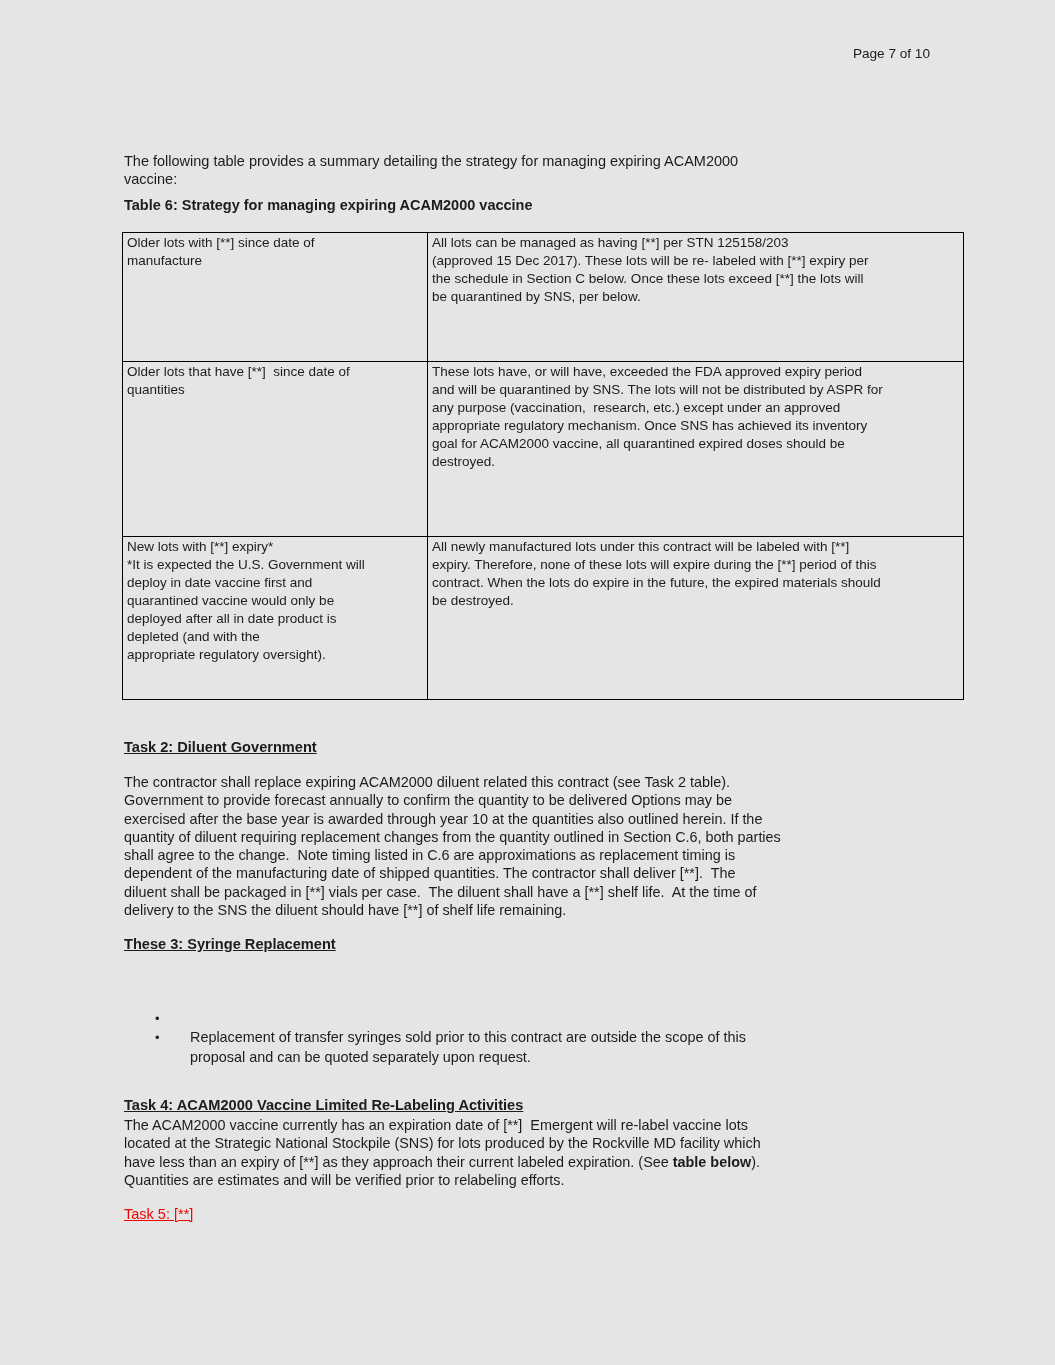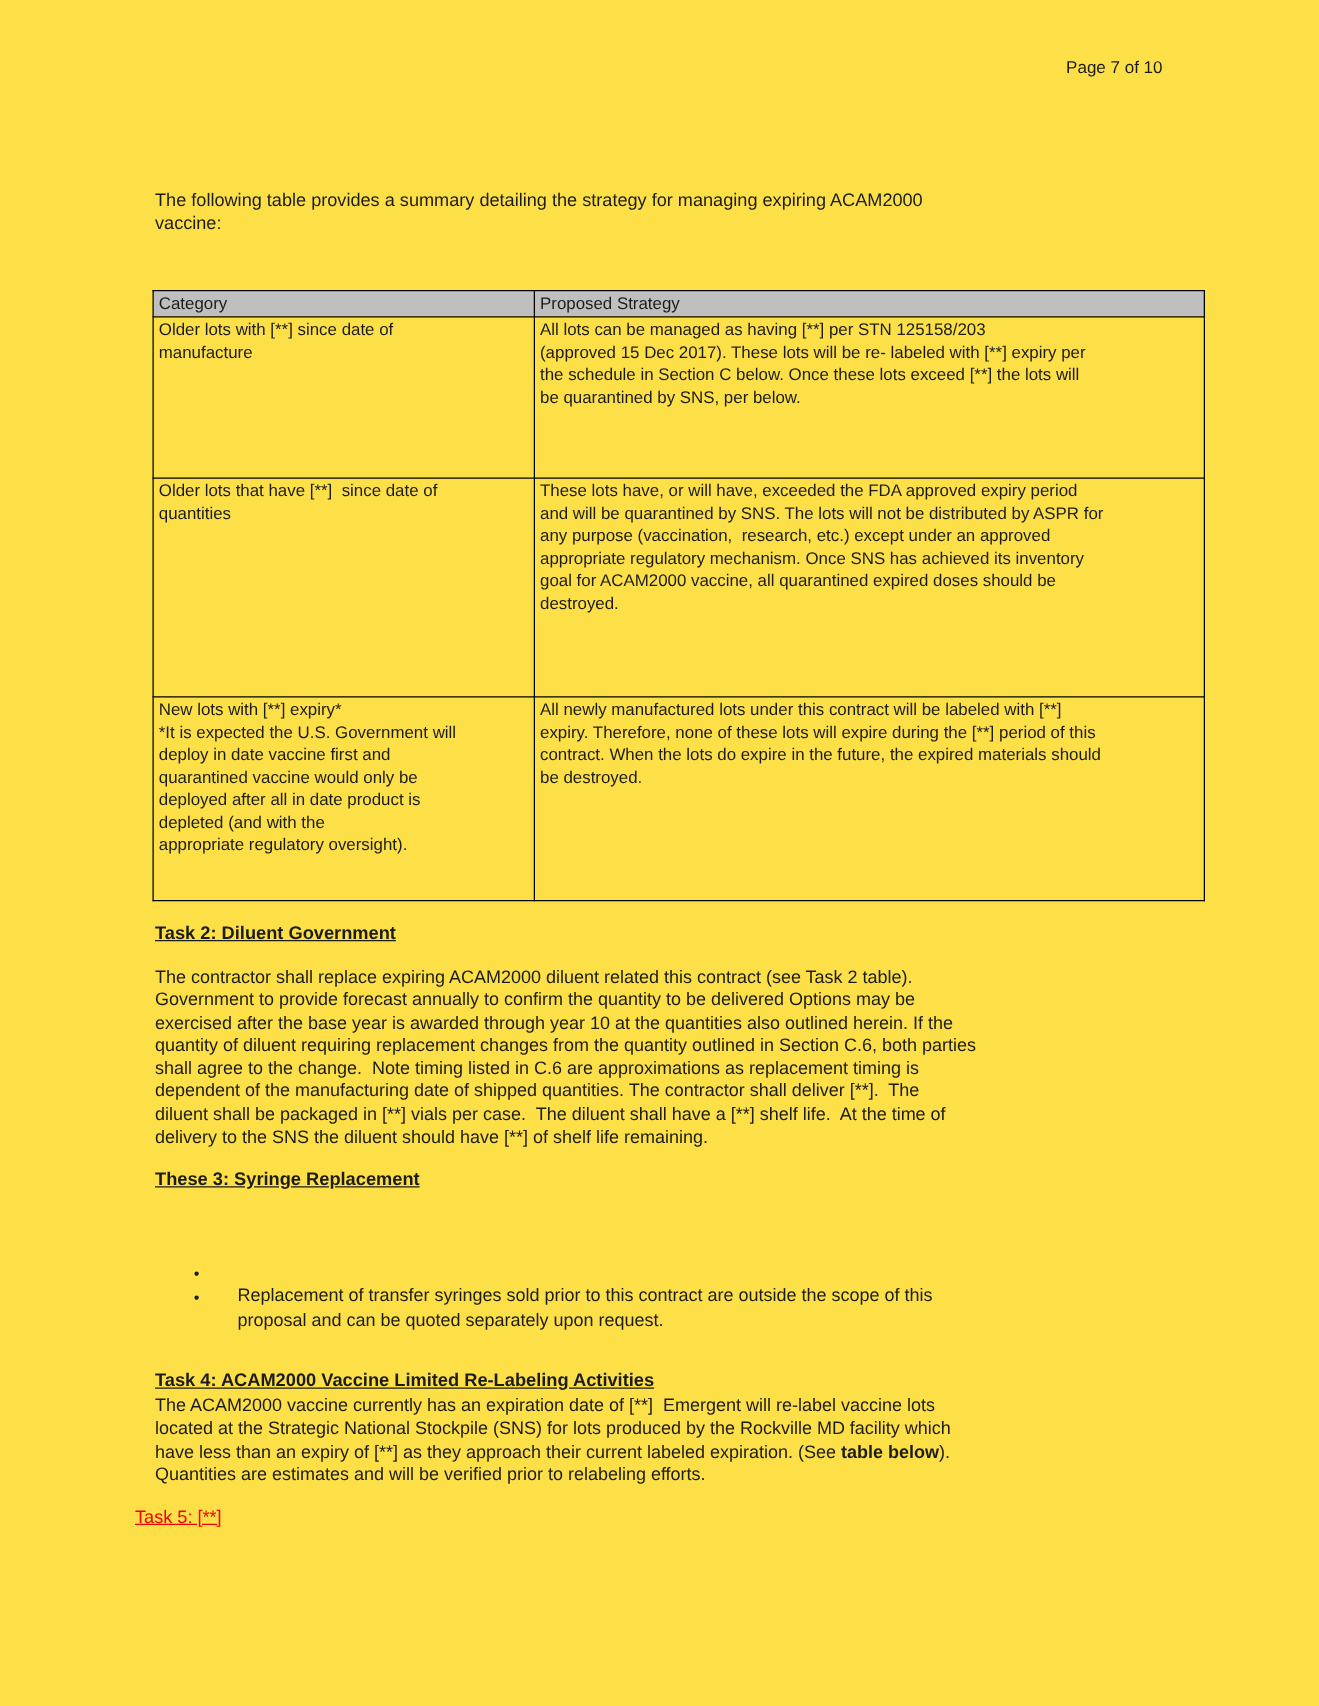--- a/index.html
+++ b/index.html
@@ -1,20 +1,20 @@
 <!DOCTYPE html>
 <html><head>
 <meta charset="utf-8">
 <style>
   html, body { margin: 0; padding: 0; background: #ffffff; }
   .page {
     position: relative;
     width: 1055px;
     height: 1365px;
-    background: #fde047;
+    background: #e5e5e5;
     font-family: "Liberation Sans", sans-serif;
     color: #1c1c1c;
     overflow: hidden;
   }
   .abs { position: absolute; }
   .pre { white-space: pre; }
 
   .page-number {
     top: 46px; right: 125px;
     font-size: 13.6px;
@@ -71,46 +71,43 @@
     font-size: 14.4px; line-height: 19.4px;
   }
 
   .task4-heading { top: 1097px; left: 124px; }
   .task4-body {
     top: 1116px; left: 124px;
     font-size: 14.4px; line-height: 18.3px;
   }
   .task4-body b { font-weight: 700; text-align: center; }
   .task5-heading {
-    top: 1206px; left: 108px;
+    top: 1206px; left: 124px;
     font-size: 14.5px;
     text-decoration: underline;
   }
 </style>
 </head>
 <body>
 
 <div class="page">
 
   <div class="abs page-number">Page 7 of 10</div>
 
   <div class="abs intro pre">The following table provides a summary detailing the strategy for managing expiring ACAM2000
 vaccine:</div>
 
+  <div class="abs table-title">Table 6:  Strategy for managing expiring ACAM2000 vaccine</div>
 
   <table class="strategy">
     <colgroup>
         <col class="c1">
         <col class="c2">
       </colgroup>
     <tbody>
-        <tr>
-      <th style="background: rgb(191, 191, 191);">Category</th>
-      <th style="background: rgb(191, 191, 191);">Proposed Strategy</th>
-    </tr>
     <tr style="height:129px;">
       <td>Older lots with [**] since date of
 manufacture</td>
       <td>All lots can be managed as having [**] per STN 125158/203
 (approved 15 Dec 2017). These lots will be re- labeled with [**] expiry per
 the schedule in Section C below. Once these lots exceed [**] the lots will
 be quarantined by SNS, per below.</td>
     </tr>
     <tr style="height:175px;">
       <td>Older lots that have [**]  since date of

